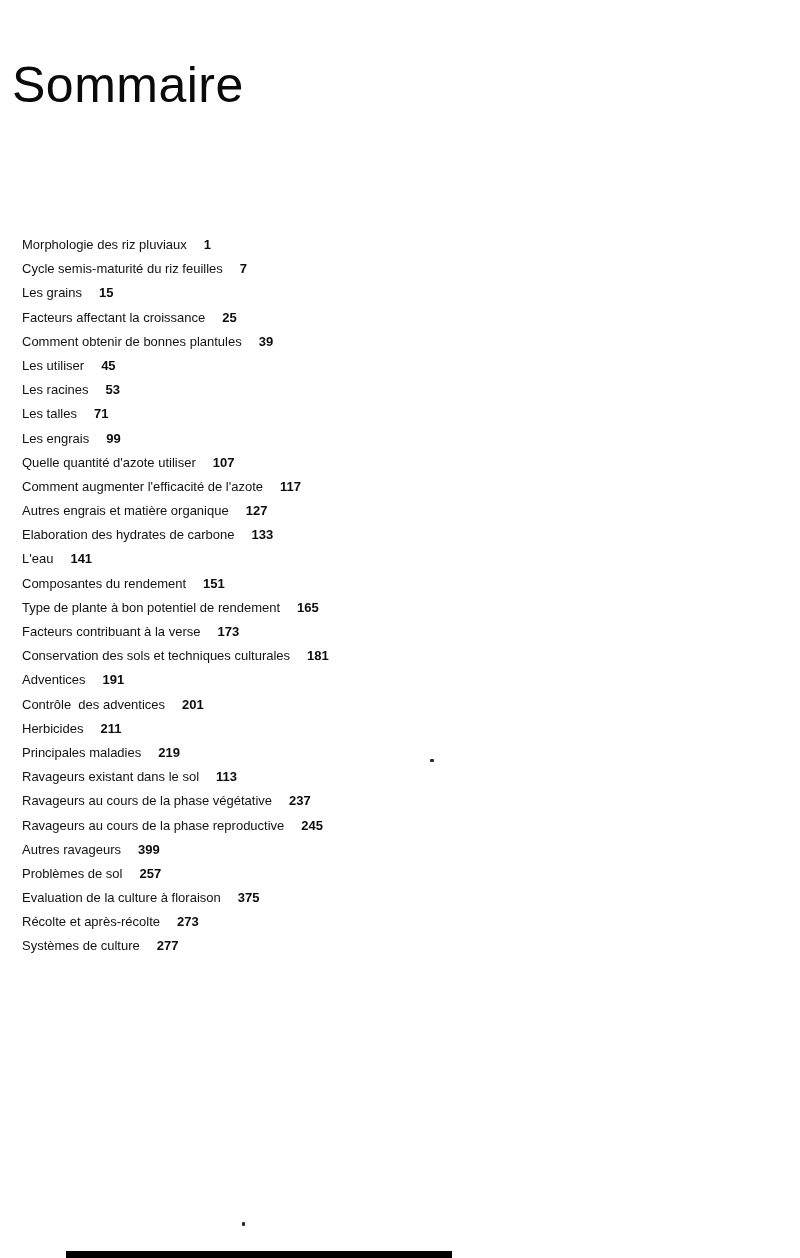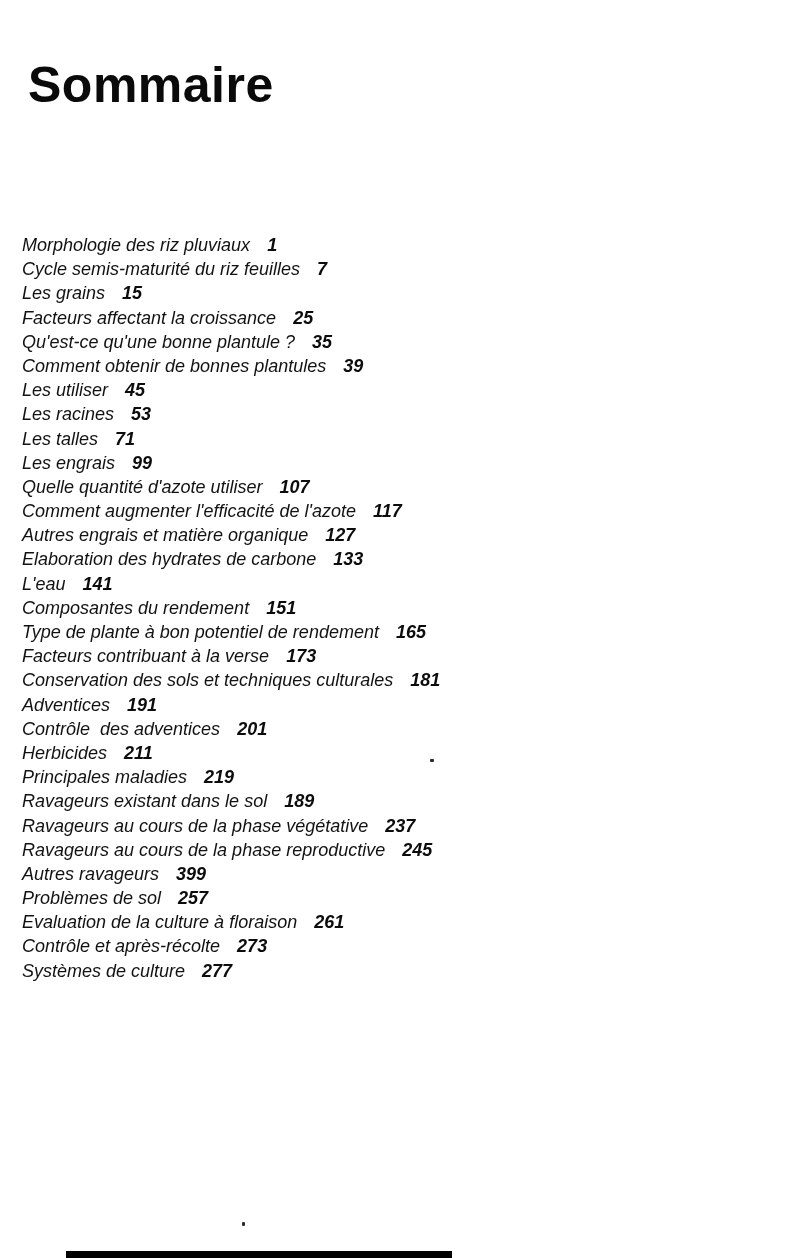--- a/index.html
+++ b/index.html
@@ -12,41 +12,40 @@
     width: 800px;
     height: 1258px;
     background: #ffffff;
     overflow: hidden;
     font-family: "Liberation Sans", sans-serif;
     color: #101010;
   }
   .page-title {
     position: absolute;
     top: 60px;
-    left: 28px;
+    left: 12px;
     margin: 0;
     font-size: 50px;
     line-height: 50px;
-    font-weight: 700;
+    font-weight: 400;
     letter-spacing: 0.5px;
     color: #0a0a0a;
   }
   .toc {
     position: absolute;
     top: 233px;
     left: 22px;
     width: 740px;
   }
   .toc-row {
     height: 24.2px;
     line-height: 24.2px;
-    font-size: 18px;
+    font-size: 13px;
     white-space: pre;
     color: #121212;
-    font-style: italic;
   }
   .toc-page {
     font-weight: 700;
     margin-left: 17px;
     color: #0c0c0c;
   }
   .speck {
     position: absolute;
     background: #2a2a2a;
     border-radius: 1px;
@@ -66,45 +65,44 @@
 <body>
 
 <div class="page">
   <h1 class="page-title">Sommaire</h1>
 
   <div class="toc">
       <div class="toc-row"><span class="toc-label">Morphologie des riz pluviaux</span><span class="toc-page">1</span></div>
       <div class="toc-row"><span class="toc-label">Cycle semis-maturité du riz feuilles</span><span class="toc-page">7</span></div>
       <div class="toc-row"><span class="toc-label">Les grains</span><span class="toc-page">15</span></div>
       <div class="toc-row"><span class="toc-label">Facteurs affectant la croissance</span><span class="toc-page">25</span></div>
-      <div class="toc-row"><span class="toc-label">Qu'est-ce qu'une bonne plantule ?</span><span class="toc-page">35</span></div>
       <div class="toc-row"><span class="toc-label">Comment obtenir de bonnes plantules</span><span class="toc-page">39</span></div>
       <div class="toc-row"><span class="toc-label">Les utiliser</span><span class="toc-page">45</span></div>
       <div class="toc-row"><span class="toc-label">Les racines</span><span class="toc-page">53</span></div>
       <div class="toc-row"><span class="toc-label">Les talles</span><span class="toc-page">71</span></div>
       <div class="toc-row"><span class="toc-label">Les engrais</span><span class="toc-page">99</span></div>
       <div class="toc-row"><span class="toc-label">Quelle quantité d'azote utiliser</span><span class="toc-page">107</span></div>
       <div class="toc-row"><span class="toc-label">Comment augmenter l'efficacité de l'azote</span><span class="toc-page">117</span></div>
       <div class="toc-row"><span class="toc-label">Autres engrais et matière organique</span><span class="toc-page">127</span></div>
       <div class="toc-row"><span class="toc-label">Elaboration des hydrates de carbone</span><span class="toc-page">133</span></div>
       <div class="toc-row"><span class="toc-label">L'eau</span><span class="toc-page">141</span></div>
       <div class="toc-row"><span class="toc-label">Composantes du rendement</span><span class="toc-page">151</span></div>
       <div class="toc-row"><span class="toc-label">Type de plante à bon potentiel de rendement</span><span class="toc-page">165</span></div>
       <div class="toc-row"><span class="toc-label">Facteurs contribuant à la verse</span><span class="toc-page">173</span></div>
       <div class="toc-row"><span class="toc-label">Conservation des sols et techniques culturales</span><span class="toc-page">181</span></div>
       <div class="toc-row"><span class="toc-label">Adventices</span><span class="toc-page">191</span></div>
       <div class="toc-row"><span class="toc-label">Contrôle  des adventices</span><span class="toc-page">201</span></div>
       <div class="toc-row"><span class="toc-label">Herbicides</span><span class="toc-page">211</span></div>
       <div class="toc-row"><span class="toc-label">Principales maladies</span><span class="toc-page">219</span></div>
-      <div class="toc-row"><span class="toc-label">Ravageurs existant dans le sol</span><span class="toc-page">189</span></div>
+      <div class="toc-row"><span class="toc-label">Ravageurs existant dans le sol</span><span class="toc-page">113</span></div>
       <div class="toc-row"><span class="toc-label">Ravageurs au cours de la phase végétative</span><span class="toc-page">237</span></div>
       <div class="toc-row"><span class="toc-label">Ravageurs au cours de la phase reproductive</span><span class="toc-page">245</span></div>
       <div class="toc-row"><span class="toc-label">Autres ravageurs</span><span class="toc-page">399</span></div>
       <div class="toc-row"><span class="toc-label">Problèmes de sol</span><span class="toc-page">257</span></div>
-      <div class="toc-row"><span class="toc-label">Evaluation de la culture à floraison</span><span class="toc-page">261</span></div>
-      <div class="toc-row"><span class="toc-label">Contrôle et après-récolte</span><span class="toc-page">273</span></div>
+      <div class="toc-row"><span class="toc-label">Evaluation de la culture à floraison</span><span class="toc-page">375</span></div>
+      <div class="toc-row"><span class="toc-label">Récolte et après-récolte</span><span class="toc-page">273</span></div>
       <div class="toc-row"><span class="toc-label">Systèmes de culture</span><span class="toc-page">277</span></div>
     </div>
 
   <span class="speck speck-a"></span>
   <span class="speck speck-b"></span>
   <div class="scan-edge-bar"></div>
 </div>
 
 </body></html>

